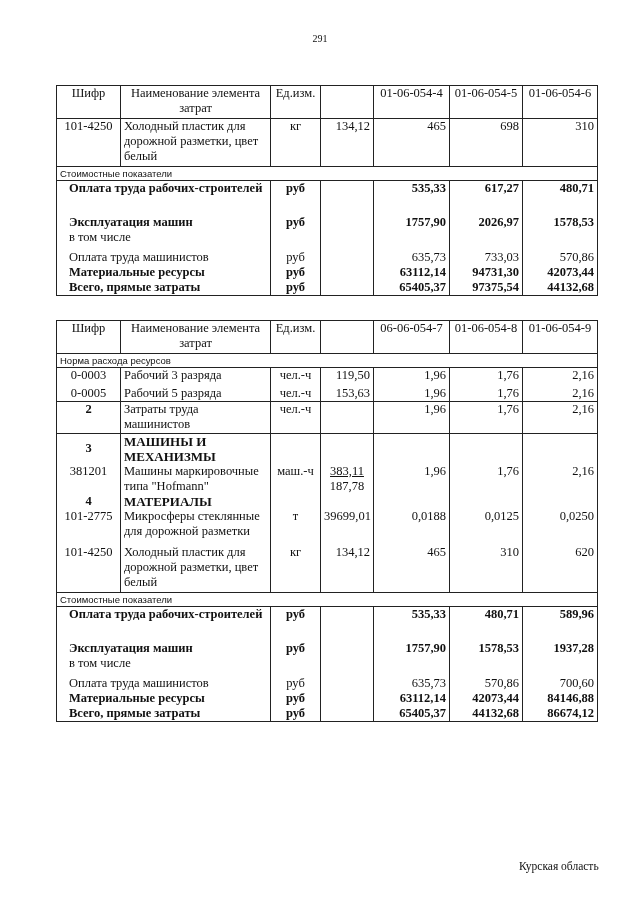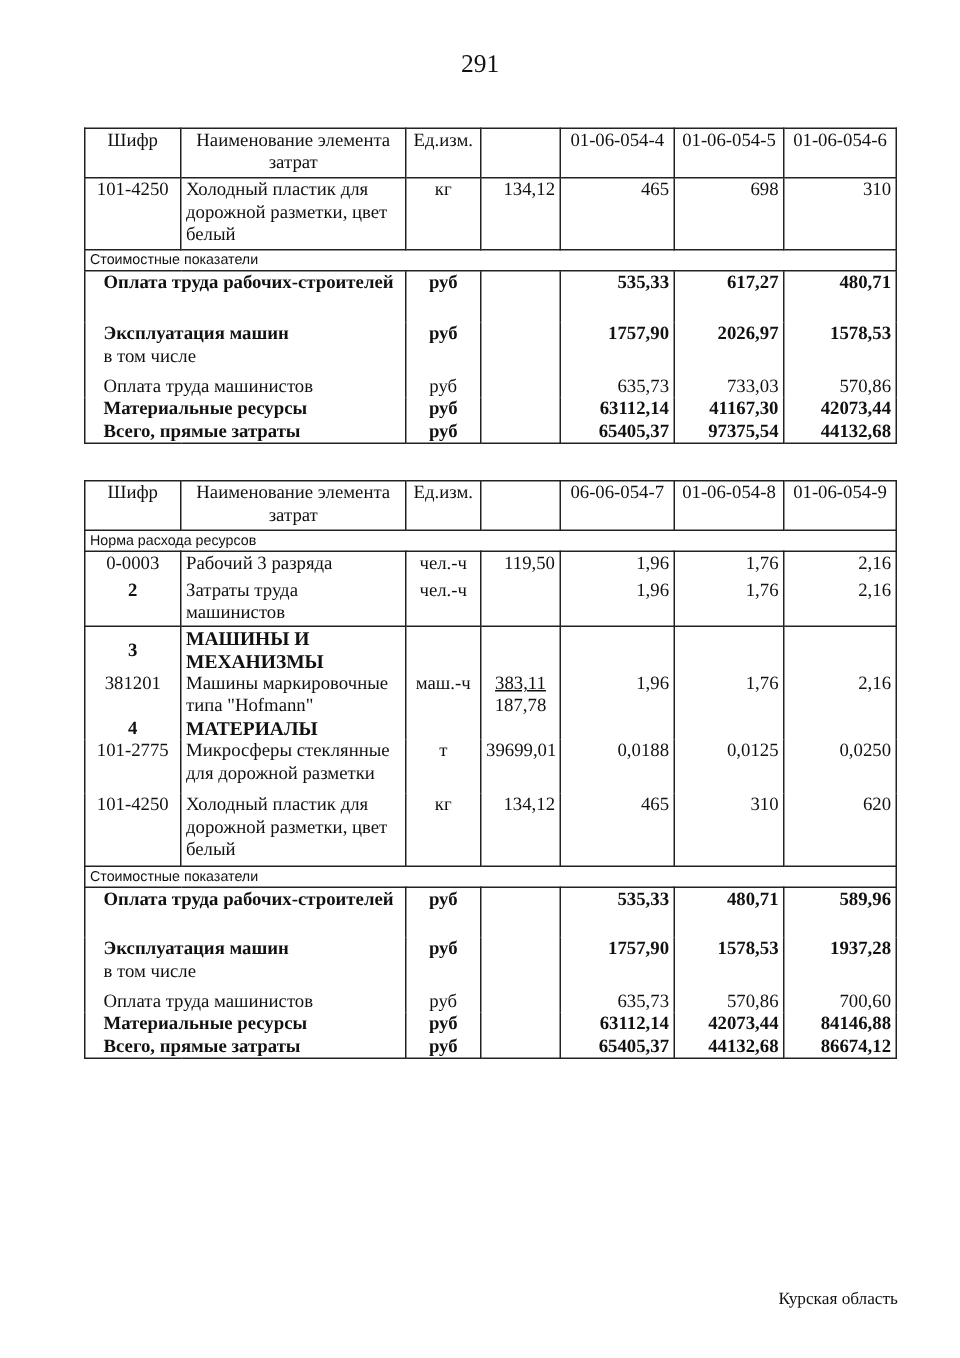--- a/index.html
+++ b/index.html
@@ -1,18 +1,18 @@
 <!DOCTYPE html>
 <html><head>
 <meta charset="utf-8">
 <style>
   html, body { margin: 0; padding: 0; background: #ffffff; }
   body { width: 640px; height: 905px; position: relative; overflow: hidden;
          font-family: "Liberation Serif", serif; color: #111; font-size: 12.5px; }
-  .page-num { position: absolute; top: 33px; left: 0; width: 640px; text-align: center; font-size: 17px; }
+  .page-num { position: absolute; top: 33px; left: 0; width: 640px; text-align: center; font-size: 10px; }
   .footer { position: absolute; top: 860px; left: 519px; font-size: 11.5px; }
   table.rt { position: absolute; left: 56px; width: 541px; border-collapse: collapse; table-layout: fixed; }
   table.rt td { border-left: 1px solid #222; border-right: 1px solid #222; padding: 0 3px; vertical-align: top; line-height: 15px; }
   table.rt tr.b-top td { border-top: 1px solid #222; }
   table.rt tr.b-bot td { border-bottom: 1px solid #222; }
   .c { text-align: center; }
   .r { text-align: right; }
   .bold { font-weight: bold; }
   .sec { font-family: "Liberation Sans", sans-serif; font-size: 9.5px; padding-right: 10px !important; line-height: 13px !important; }
   .ul { text-decoration: underline; }
@@ -87,21 +87,21 @@
     <td></td>
     <td class="r">635,73</td>
     <td class="r">733,03</td>
     <td class="r">570,86</td>
   </tr>
   <tr>
     <td colspan="2" class="bold ind">Материальные ресурсы</td>
     <td class="c bold">руб</td>
     <td></td>
     <td class="r bold">63112,14</td>
-    <td class="r bold">41167,30</td>
+    <td class="r bold">94731,30</td>
     <td class="r bold">42073,44</td>
   </tr>
   <tr class="b-bot">
     <td colspan="2" class="bold ind">Всего, прямые затраты</td>
     <td class="c bold">руб</td>
     <td></td>
     <td class="r bold">65405,37</td>
     <td class="r bold">97375,54</td>
     <td class="r bold">44132,68</td>
   </tr>
@@ -133,20 +133,29 @@
   </tr>
   <tr style="height:18px">
     <td class="c">0-0003</td>
     <td>Рабочий 3 разряда</td>
     <td class="c">чел.-ч</td>
     <td class="r">119,50</td>
     <td class="r">1,96</td>
     <td class="r">1,76</td>
     <td class="r">2,16</td>
   </tr>
+  <tr class="b-bot">
+    <td class="c">0-0005</td>
+    <td>Рабочий 5 разряда</td>
+    <td class="c">чел.-ч</td>
+    <td class="r">153,63</td>
+    <td class="r">1,96</td>
+    <td class="r">1,76</td>
+    <td class="r">2,16</td>
+  </tr>
   <tr class="b-bot" style="height:32px">
     <td class="c bold">2</td>
     <td>Затраты труда машинистов</td>
     <td class="c">чел.-ч</td>
     <td class="r"></td>
     <td class="r">1,96</td>
     <td class="r">1,76</td>
     <td class="r">2,16</td>
   </tr>
   <tr>

